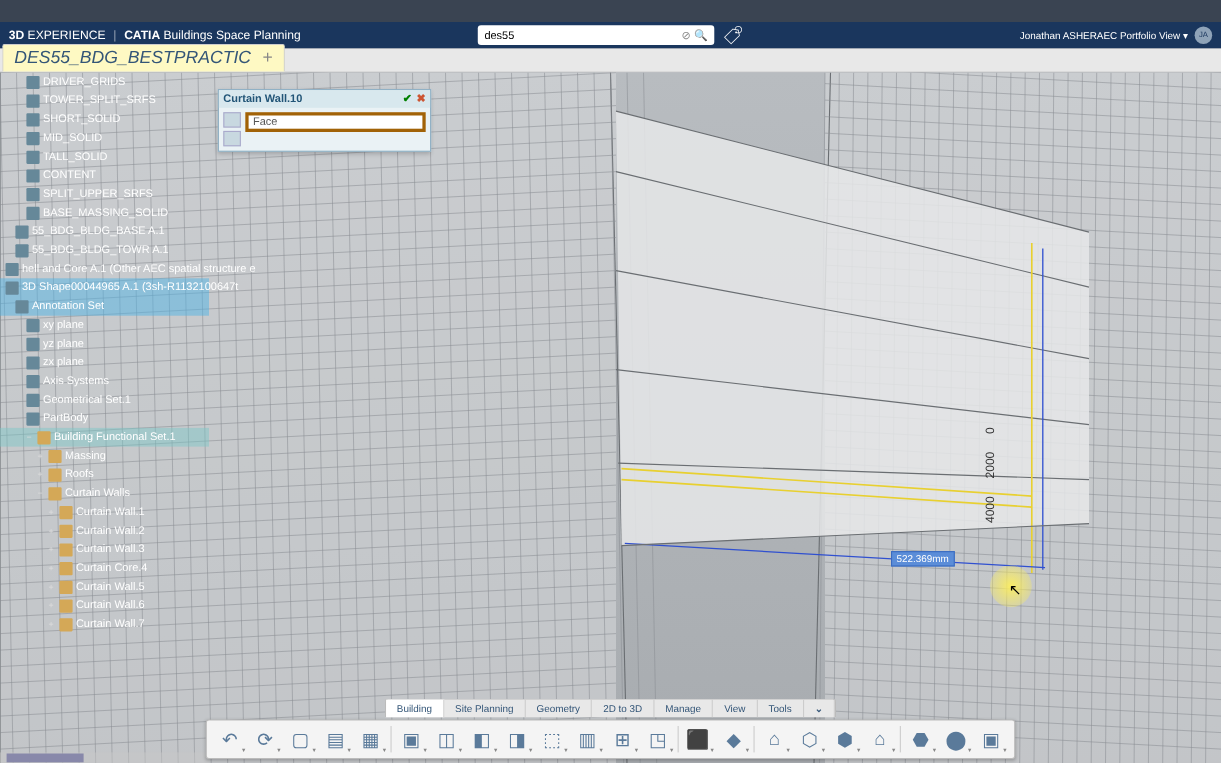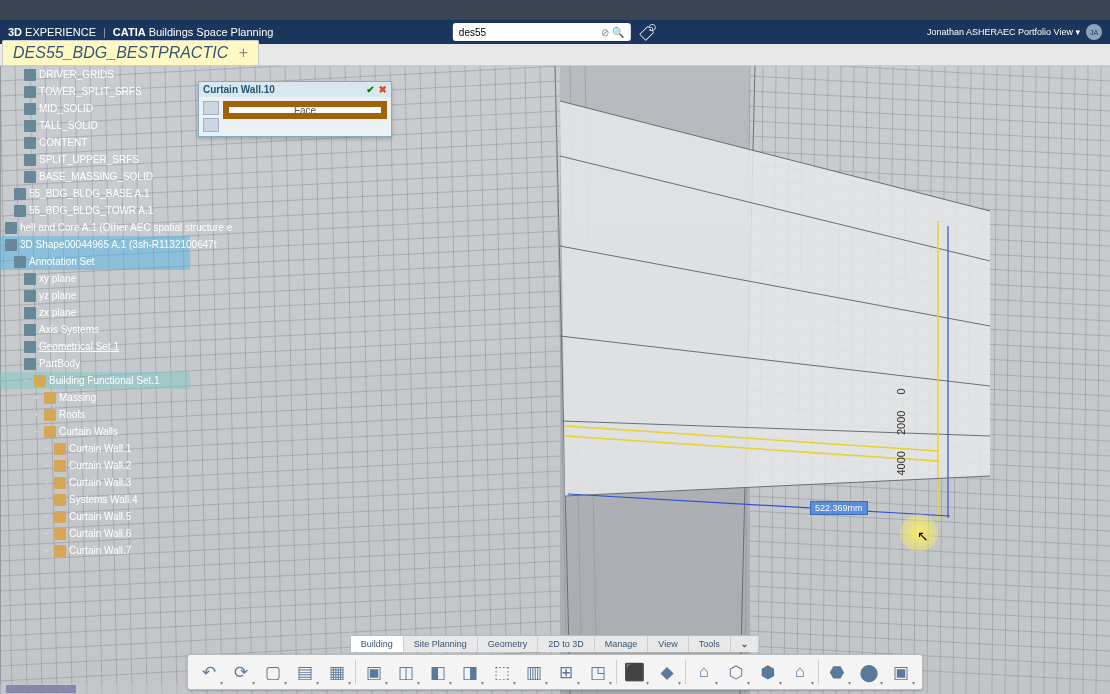--- a/index.html
+++ b/index.html
@@ -5,21 +5,21 @@
 * { margin: 0; padding: 0; box-sizing: border-box; font-family: Arial, sans-serif; }
 body { width: 1110px; height: 694px; overflow: hidden; background: #4a5568; position: relative; }
 
 .topbar { height: 20px; background: #3a4452; }
 .header { height: 24px; background: #1a365d; display: flex; align-items: center; color: #fff; font-size: 11px; padding: 0 8px; }
 .header .brand { display: flex; align-items: center; gap: 3px; }
 .header .brand-3d { font-weight: bold; }
 .header .brand-sep { opacity: 0.5; margin: 0 4px; }
 .header .module { font-weight: 300; }
 .header .search-wrap { margin-left: auto; margin-right: auto; position: absolute; left: 50%; transform: translateX(-50%); display: flex; align-items: center; gap: 6px; }
-.header .search { width: 178px; height: 18px; background: #fff; border-radius: 3px; display: flex; align-items: center; padding: 0 6px; color: #333; font-size: 10px; }
+.header .search { width: 215px; height: 18px; background: #fff; border-radius: 3px; display: flex; align-items: center; padding: 0 6px; color: #333; font-size: 10px; }
 .header .search input { border: none; outline: none; flex: 1; font-size: 10px; }
 .header .search .clear { color: #888; cursor: pointer; margin-right: 3px; }
 .header .search .mag { color: #888; }
 .header .tag-icon { color: #fff; font-size: 16px; transform: rotate(90deg); }
 .header .user { margin-left: auto; display: flex; flex-direction: row; align-items: flex-end; font-size: 9px; line-height: 10px; }
 .header .avatar { width: 16px; height: 16px; background: #8fa3b8; border-radius: 50%; margin-left: 6px; font-size: 7px; display: flex; align-items: center; justify-content: center; color: #1a365d; }
 
 .tabbar { height: 22px; background: #e8e8e8; display: flex; align-items: flex-end; padding-left: 2px; border-bottom: 1px solid #ccc; }
 .tab { background: #fef9c3; border: 1px solid #ccc; border-bottom: none; padding: 3px 10px; font-size: 16px; color: #335577; font-style: italic; border-radius: 2px 2px 0 0; }
 .tab .x { margin-left: 6px; color: #888; font-style: normal; }
@@ -31,36 +31,36 @@
 
 .tree { position: absolute; left: 0; top: 0; width: 190px; color: #fff; font-size: 10px; z-index: 10; }
 .tree-row { display: flex; align-items: center; height: 17px; padding-left: 2px; gap: 3px; white-space: nowrap; cursor: pointer; }
 .tree-row .ticon { width: 12px; height: 12px; background: #5a7a9a; border-radius: 1px; flex-shrink: 0; }
 .tree-row.ind1 { padding-left: 12px; }
 .tree-row.ind2 { padding-left: 22px; }
 .tree-row.ind3 { padding-left: 32px; }
 .tree-row.ind4 { padding-left: 42px; }
 .tree-row.sel { background: rgba(80,180,230,0.5); }
 .tree-row.hl { background: rgba(120,200,200,0.45); }
-.tree-row.u { text-decoration: underline; }
+.tree-row.u { }
 .tree .exp { width: 9px; font-size: 8px; color: #ddd; text-align: center; }
 .tree .ticon.f { background: #d4a857; }
 .tree .ticon.g { background: #668899; }
 .tree-scroll { position: absolute; left: 0; bottom: 0; width: 190px; height: 10px; background: rgba(200,200,200,0.5); }
 .tree-scroll-thumb { width: 70px; height: 8px; background: #88a; margin: 1px 0 0 6px; }
 
 .dialog { position: absolute; left: 198px; top: 15px; width: 194px; background: #eaf2f5; border: 1px solid #88aac0; font-size: 10px; z-index: 20; box-shadow: 0 2px 4px rgba(0,0,0,0.2); }
 .dialog-title { display: flex; align-items: center; padding: 2px 4px; background: #d8e8ee; color: #225577; font-weight: bold; }
 .dialog-title .ok { margin-left: auto; color: green; margin-right: 4px; cursor: pointer; }
 .dialog-title .cx { color: #cc5533; cursor: pointer; }
 .dialog-body { padding: 4px; display: flex; gap: 4px; }
 .dialog-body .vicons { display: flex; flex-direction: column; gap: 3px; }
 .dialog-body .vicons span { width: 16px; height: 14px; background: #c8d8e0; border: 1px solid #aac; }
 .dialog-body .field { flex: 1; }
-.dialog-body input { width: 100%; height: 18px; background: #fff; border: 6px solid #a16207; font-size: 10px; padding: 0 4px; color: #555; text-align: center; }
+.dialog-body input { width: 100%; height: 18px; background: #fff; border: 3px solid #a16207; font-size: 10px; padding: 0 4px; color: #555; }
 
 .measure-label { position: absolute; left: 810px; top: 435px; background: #5b8dd8; color: #fff; font-size: 9px; padding: 1px 4px; border: 1px solid #3a6bc0; z-index: 15; }
 .highlight-circle { position: absolute; left: 900px; top: 448px; width: 38px; height: 38px; background: radial-gradient(circle, rgba(255,240,90,0.9) 0%, rgba(255,240,90,0.4) 60%, transparent 100%); border-radius: 50%; z-index: 14; }
 .cursor { position: absolute; left: 917px; top: 462px; z-index: 16; font-size: 14px; color: #000; }
 .dim-labels { position: absolute; left: 857px; top: 360px; z-index: 13; transform: rotate(-90deg); font-size: 11px; color: #333; display: flex; gap: 16px; }
 
 .action-row { position: absolute; bottom: 42px; left: 0; right: 0; display: flex; justify-content: center; z-index: 25; }
 .action-tabs { display: flex; background: #e8e8e8; border: 1px solid #bbb; border-bottom: none; border-radius: 3px 3px 0 0; font-size: 9px; }
 .action-tab { padding: 3px 10px; border-right: 1px solid #ccc; color: #335577; cursor: pointer; }
 .action-tab.active { background: #fff; }
@@ -306,20 +306,25 @@
         <span>DRIVER_GRIDS</span>
       </div>
       <div class="tree-row ind1">
         <span class="exp"></span>
         <span class="ticon g"></span>
         <span>TOWER_SPLIT_SRFS</span>
       </div>
       <div class="tree-row ind1">
         <span class="exp"></span>
         <span class="ticon g"></span>
+        <span>SHORT_SOLID</span>
+      </div>
+      <div class="tree-row ind1">
+        <span class="exp"></span>
+        <span class="ticon g"></span>
         <span>MID_SOLID</span>
       </div>
       <div class="tree-row ind1">
         <span class="exp"></span>
         <span class="ticon g"></span>
         <span>TALL_SOLID</span>
       </div>
       <div class="tree-row ind1">
         <span class="exp"></span>
         <span class="ticon g"></span>
@@ -421,21 +426,21 @@
         <span>Curtain Wall.2</span>
       </div>
       <div class="tree-row ind4">
         <span class="exp">+</span>
         <span class="ticon f"></span>
         <span>Curtain Wall.3</span>
       </div>
       <div class="tree-row ind4">
         <span class="exp">+</span>
         <span class="ticon f"></span>
-        <span>Systems Wall.4</span>
+        <span>Curtain Core.4</span>
       </div>
       <div class="tree-row ind4">
         <span class="exp">+</span>
         <span class="ticon f"></span>
         <span>Curtain Wall.5</span>
       </div>
       <div class="tree-row ind4">
         <span class="exp">+</span>
         <span class="ticon f"></span>
         <span>Curtain Wall.6</span>

